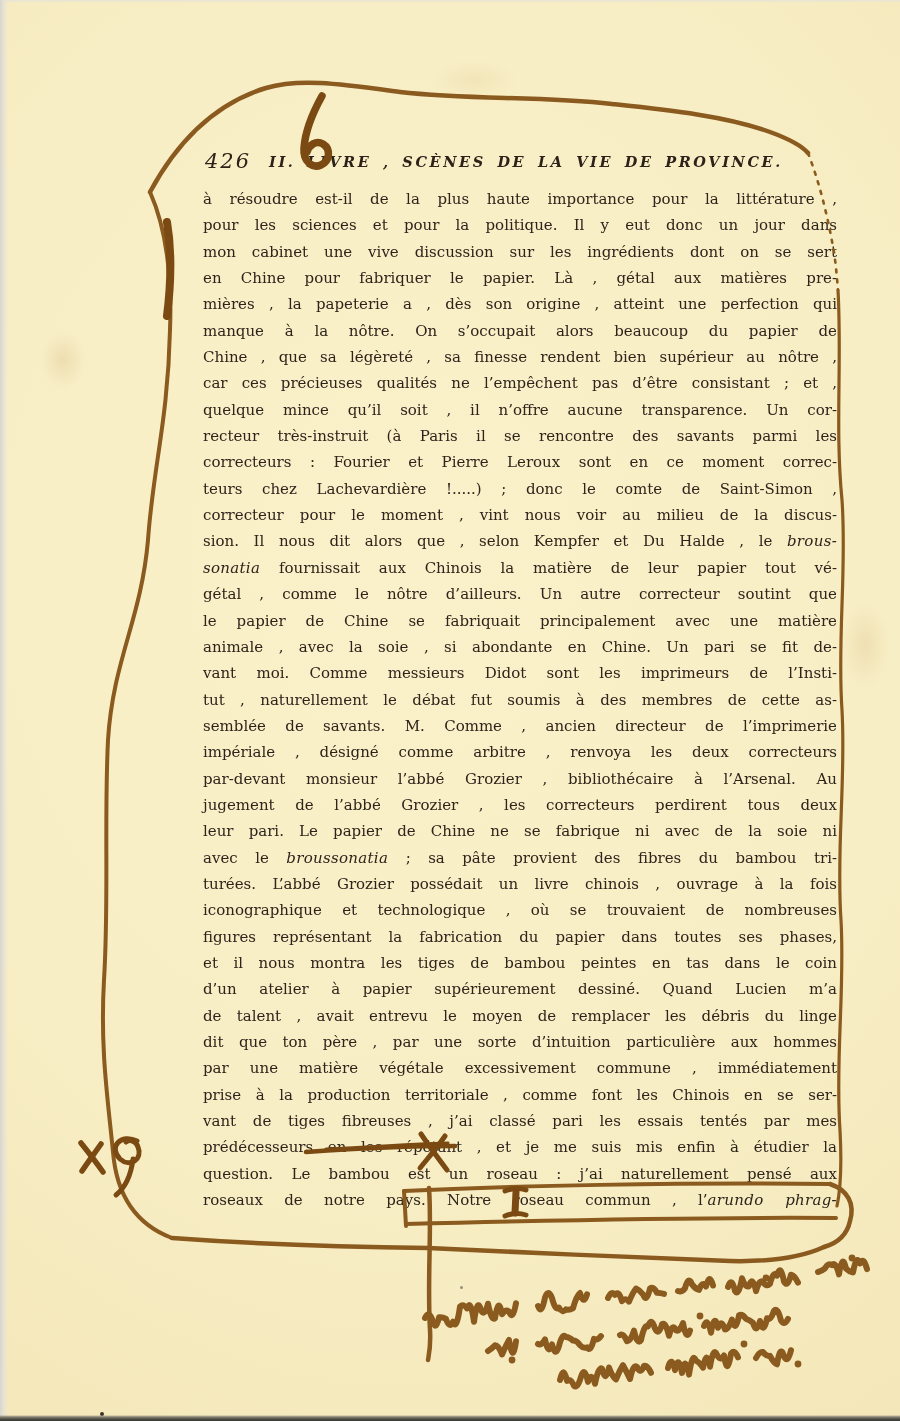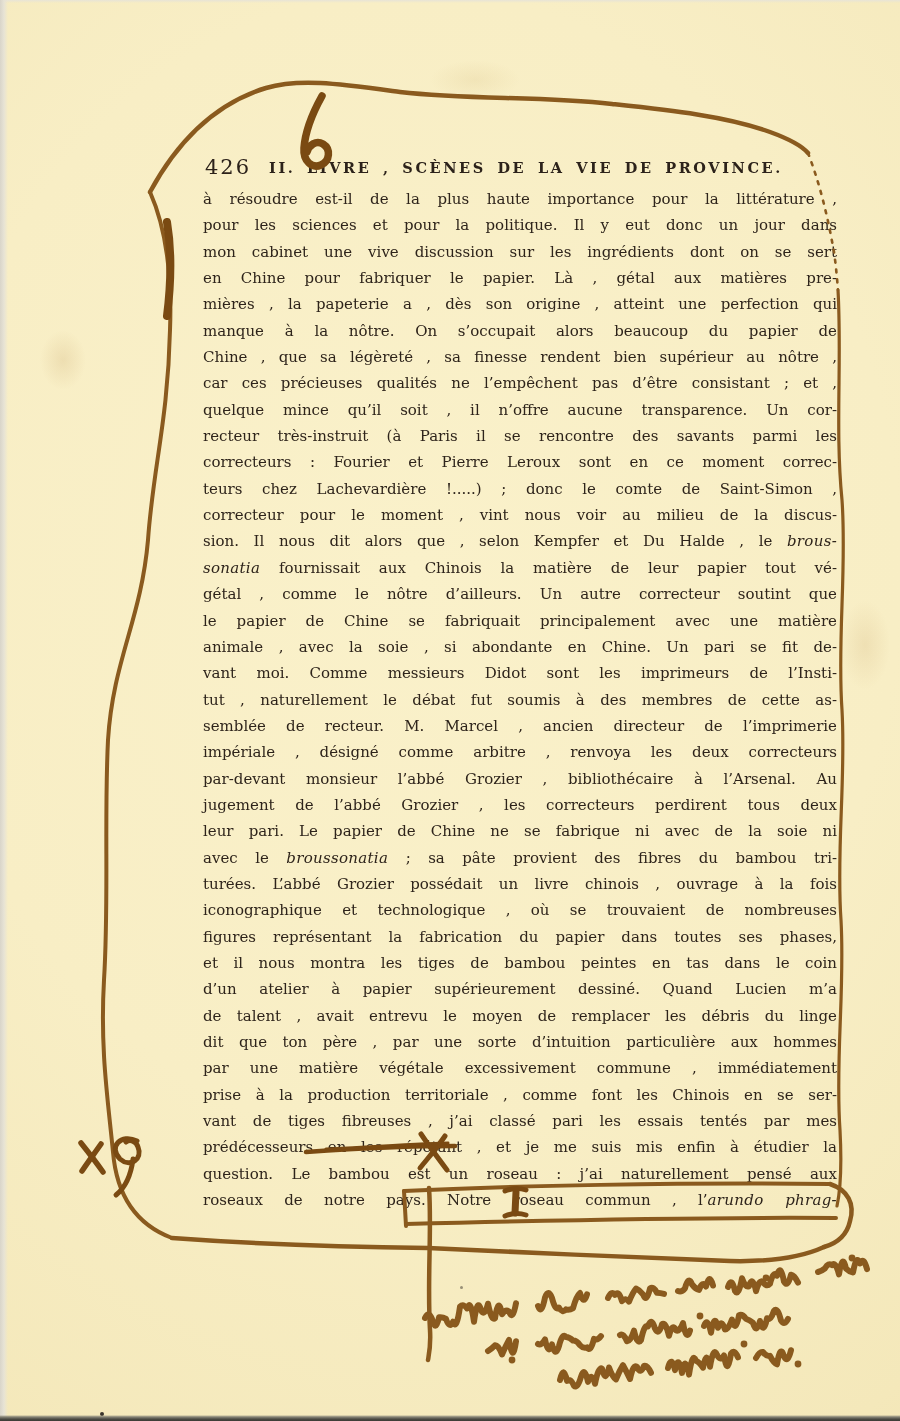--- a/index.html
+++ b/index.html
@@ -12,21 +12,21 @@
   #scan .edge-left{position:absolute;left:0;top:0;width:8px;height:1421px;
     background:linear-gradient(to right,#dcd8cc 0,#e6e2d4 40%,rgba(230,226,212,0)});z-index:5;}
   #scan .edge-left{background:linear-gradient(to right,#d9d5c9 0,#e7e3d5 50%,rgba(240,235,220,0) 100%);}
   #scan .edge-top{position:absolute;left:0;top:0;width:900px;height:3px;background:linear-gradient(to bottom,#e8e4d6,rgba(240,235,215,0));z-index:5;}
   #scan .edge-bottom{position:absolute;left:0;bottom:0;width:900px;height:6px;
     background:linear-gradient(to bottom,rgba(120,116,106,0),#8a8779 30%,#4a4942 70%,#3c3b35);z-index:5;}
   .speck{position:absolute;border-radius:50%;background:#3a342c;z-index:4;}
   .fox{position:absolute;border-radius:50%;z-index:1;}
 
   
-  #header{position:absolute;left:203px;top:155px;width:634px;height:28px;color:#2c221a;z-index:2;}
+  #header{position:absolute;left:203px;top:149px;width:634px;height:28px;color:#2c221a;z-index:2;font-style:italic;}
   #pagenum{position:absolute;left:2px;top:0;font-size:21px;letter-spacing:2px;}
   #runtitle{position:absolute;left:66px;top:4px;width:560px;font-size:14.5px;font-weight:bold;letter-spacing:2.6px;word-spacing:4px;white-space:nowrap;}
 
   
   #bodytext{position:absolute;left:203px;top:186px;width:634px;color:#2e241b;z-index:2;}
   #bodytext .line{height:26.35px;line-height:26.35px;font-size:15px;
     text-align:justify;text-align-last:justify;white-space:nowrap;text-justify:inter-word;}
   #bodytext .line i{letter-spacing:.3px;font-style:italic;}
 
   
@@ -67,21 +67,21 @@
       <div class="line"><span>correcteurs : Fourier et Pierre Leroux sont en ce moment correc-</span></div>
       <div class="line"><span>teurs chez Lachevardière !.....) ; donc le comte de Saint-Simon ,</span></div>
       <div class="line"><span>correcteur pour le moment , vint nous voir au milieu de la discus-</span></div>
       <div class="line"><span>sion. Il nous dit alors que , selon Kempfer et Du Halde , le </span><i>brous-</i></div>
       <div class="line"><i>sonatia</i><span> fournissait aux Chinois la matière de leur papier tout vé-</span></div>
       <div class="line"><span>gétal , comme le nôtre d’ailleurs. Un autre correcteur soutint que</span></div>
       <div class="line"><span>le papier de Chine se fabriquait principalement avec une matière</span></div>
       <div class="line"><span>animale , avec la soie , si abondante en Chine. Un pari se fit de-</span></div>
       <div class="line"><span>vant moi. Comme messieurs Didot sont les imprimeurs de l’Insti-</span></div>
       <div class="line"><span>tut , naturellement le débat fut soumis à des membres de cette as-</span></div>
-      <div class="line"><span>semblée de recteur. M. Marcel , ancien directeur de l’imprimerie</span></div>
+      <div class="line"><span>semblée de savants. M. Comme , ancien directeur de l’imprimerie</span></div>
       <div class="line"><span>impériale , désigné comme arbitre , renvoya les deux correcteurs</span></div>
       <div class="line"><span>par-devant monsieur l’abbé Grozier , bibliothécaire à l’Arsenal. Au</span></div>
       <div class="line"><span>jugement de l’abbé Grozier , les correcteurs perdirent tous deux</span></div>
       <div class="line"><span>leur pari. Le papier de Chine ne se fabrique ni avec de la soie ni</span></div>
       <div class="line"><span>avec le </span><i>broussonatia</i><span> ; sa pâte provient des fibres du bambou tri-</span></div>
       <div class="line"><span>turées. L’abbé Grozier possédait un livre chinois , ouvrage à la fois</span></div>
       <div class="line"><span>iconographique et technologique , où se trouvaient de nombreuses</span></div>
       <div class="line"><span>figures représentant la fabrication du papier dans toutes ses phases,</span></div>
       <div class="line"><span>et il nous montra les tiges de bambou peintes en tas dans le coin</span></div>
       <div class="line"><span>d’un atelier à papier supérieurement dessiné. Quand Lucien m’a</span></div>

